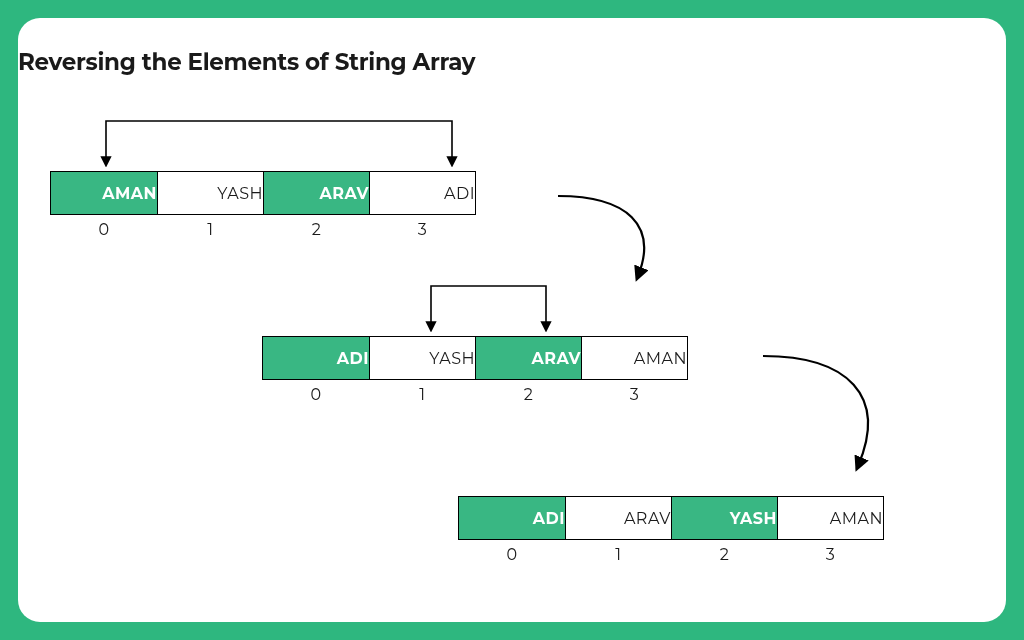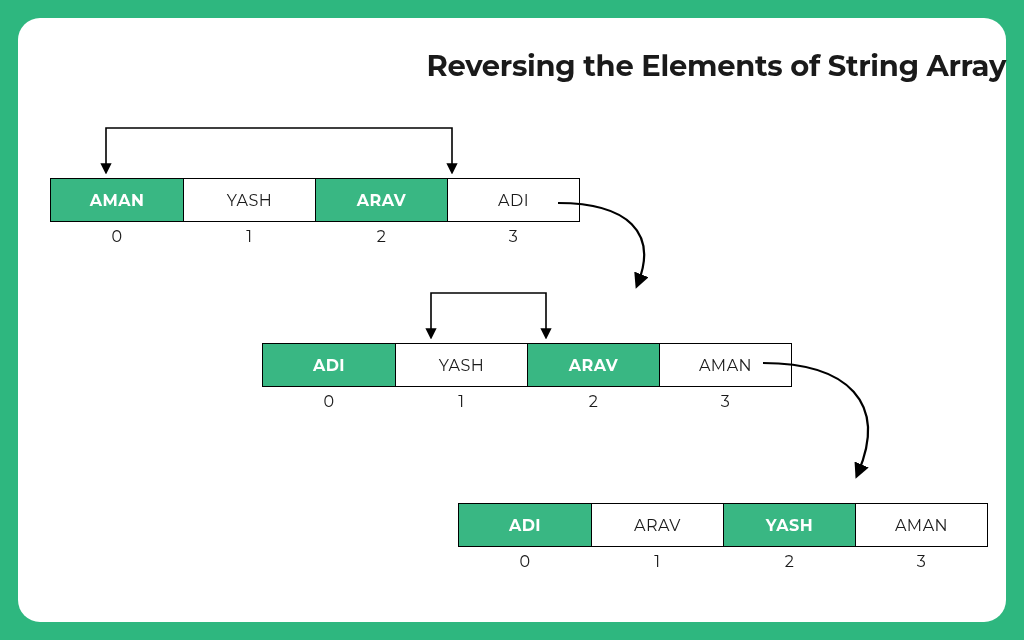--- a/index.html
+++ b/index.html
@@ -13,42 +13,42 @@
   }
   .card {
     width: 100%;
     height: 100%;
     background: #fff;
     border-radius: 22px;
     position: relative;
     padding-top: 30px;
   }
   .title {
-    text-align: right;
+    text-align: left;
     font-weight: 700;
-    font-size: 29px;
+    font-size: 23px;
     color: #1a1a1a;
     letter-spacing: -0.3px;
   }
   .stage {
     position: relative;
     width: 100%;
     height: 520px;
   }
   .array {
     position: absolute;
     display: flex;
     border: 1px solid #000;
   }
   .cell {
-    width: 132px;
+    width: 106px;
     height: 42px;
     display: flex;
     align-items: center;
-    justify-content: center;
+    justify-content: flex-end;
     font-size: 16px;
     letter-spacing: 0.5px;
     position: relative;
     border-left: 1px solid #000;
   }
   .cell:first-child { border-left: none; }
   .cell.g { background: #39b783; color: #fff; font-weight: 700; }
   .cell.w { background: #fff; color: #1a1a1a; font-weight: 400; }
   .idx {
     position: absolute;

